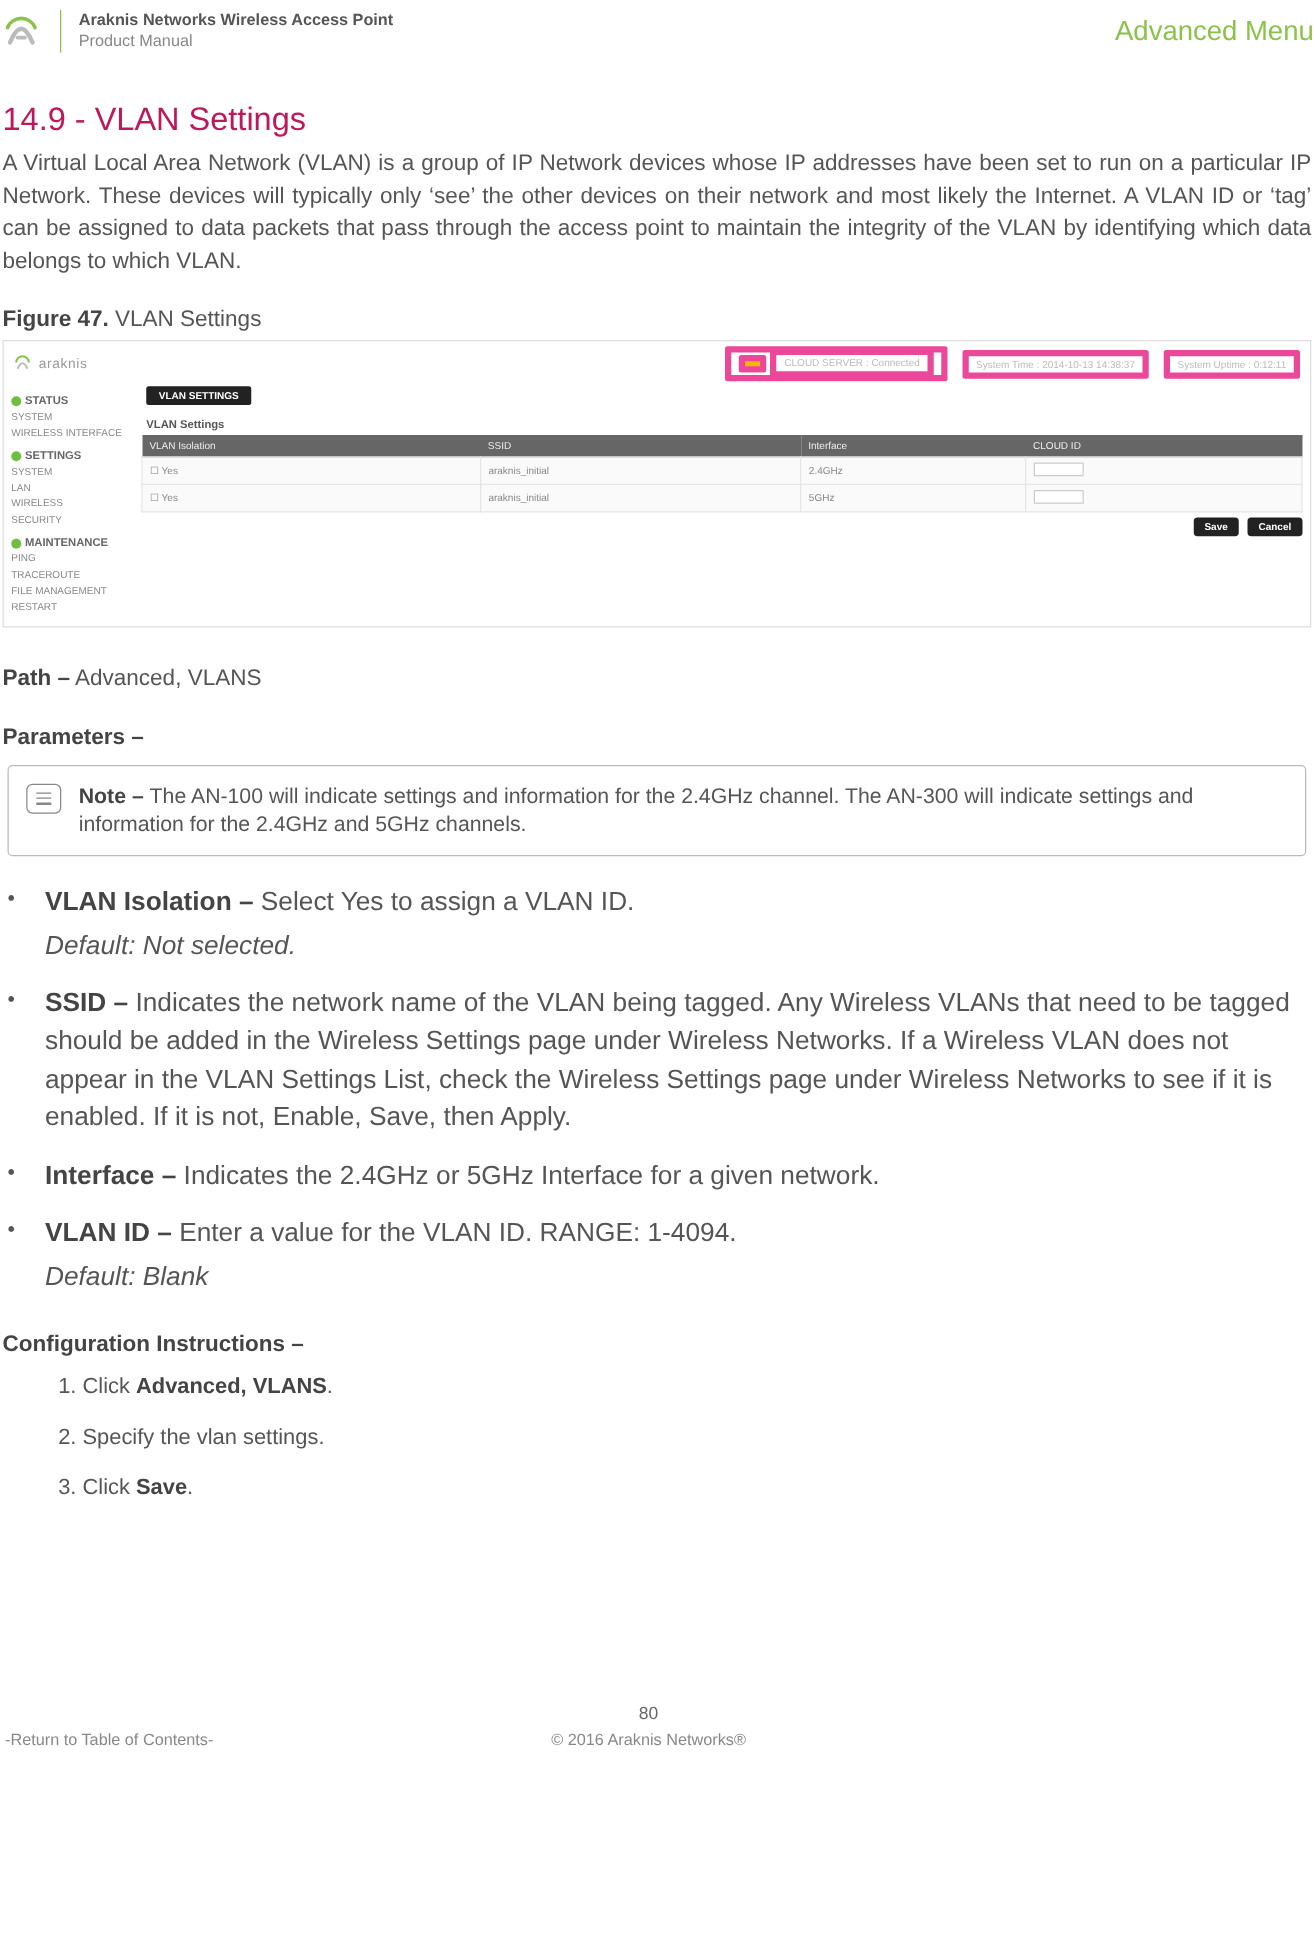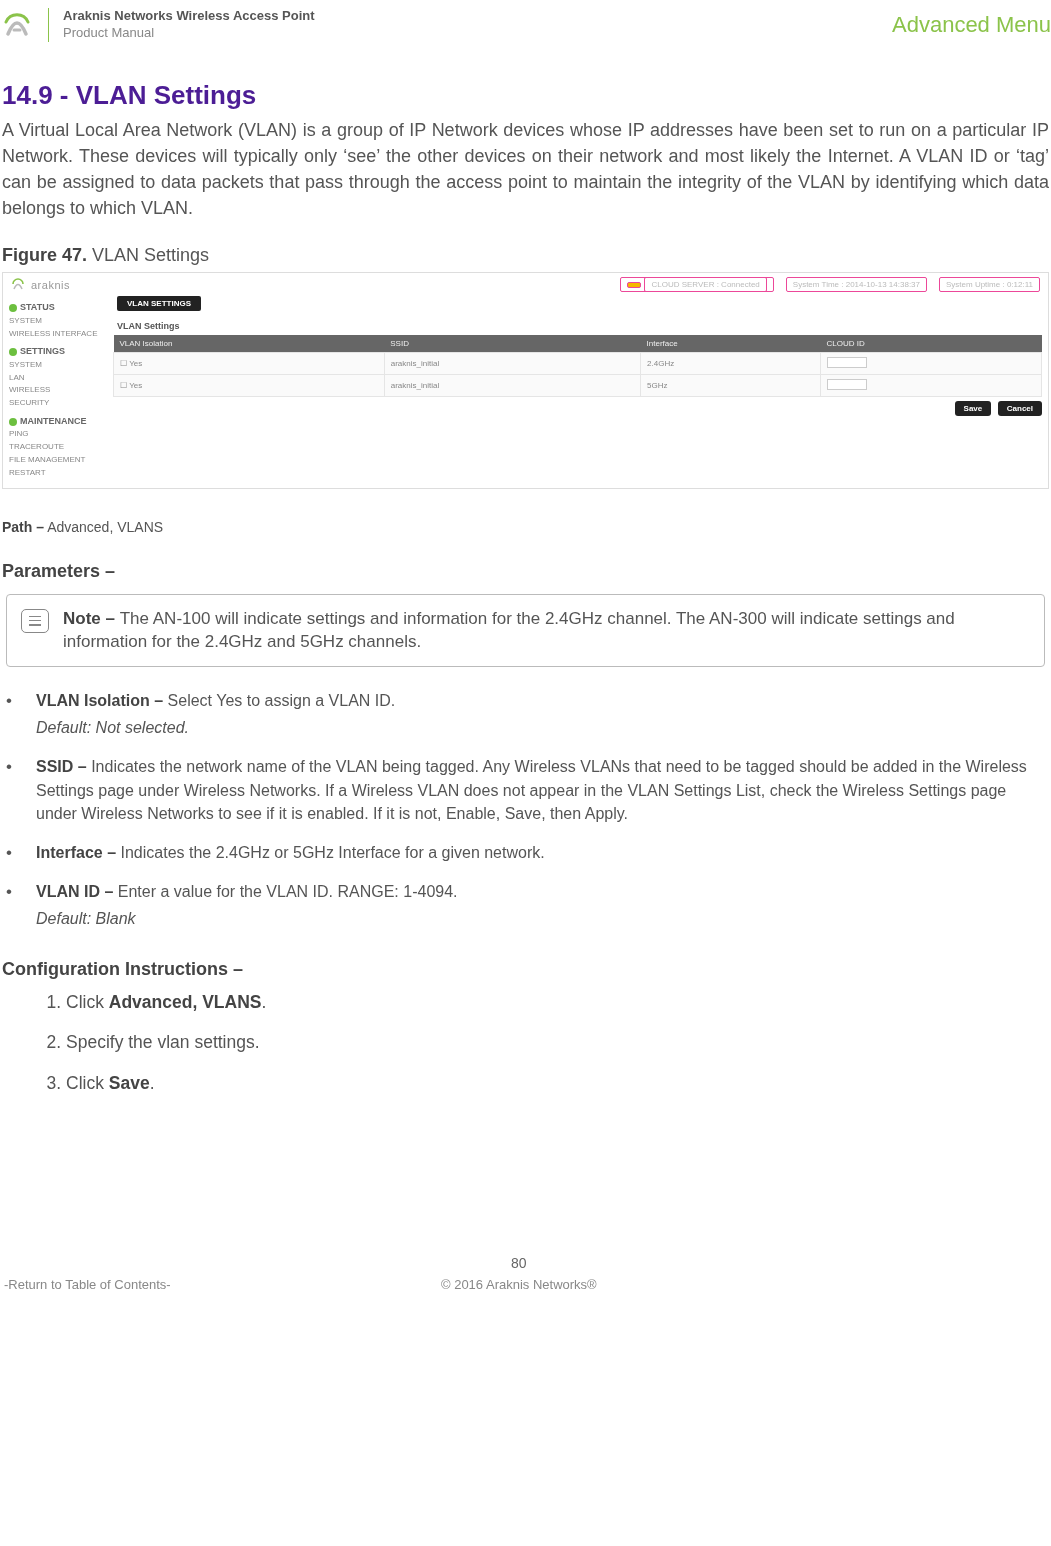--- a/index.html
+++ b/index.html
@@ -47,22 +47,22 @@
   .advanced-menu {
     color: #8bc34a;
     font-size: 22px;
     font-weight: 400;
   }
   .content {
     padding: 0 2px;
   }
   h1.section-title {
     font-size: 26px;
-    font-weight: 700;
-    color: #4c1d95;
+    font-weight: 400;
+    color: #be185d;
     margin-bottom: 6px;
   }
   p.intro {
     font-size: 18px;
     color: #555;
     line-height: 1.45;
     text-align: justify;
     margin-bottom: 24px;
   }
   .figure-label {
@@ -82,21 +82,21 @@
     display: flex;
     justify-content: space-between;
     align-items: center;
     padding: 4px 8px;
     color: #aaa;
     gap: 10px;
   }
   .shot-top-left { display:flex; align-items:center; gap:6px; color:#888;}
   .shot-top-left .araknis-mini { font-size:11px; color:#999; letter-spacing:0.5px;}
   .shot-top-right { display:flex; gap:12px; font-size:8px; color:#bbb; align-items:center;}
-  .shot-top-right span { border:1px solid #ec4899; padding:2px 6px; border-radius:2px;}
+  .shot-top-right span { border:5px solid #ec4899; padding:2px 6px; border-radius:2px;}
   .cloud-dot { width:6px;height:6px;background:#f5b800;display:inline-block;border-radius:50%; margin-right:3px; vertical-align:middle;}
   .shot-body {
     display: flex;
     justify-content: center;
   }
   .shot-side {
     width: 110px;
     padding: 4px 6px;
     font-size: 8px;
     color: #888;
@@ -130,21 +130,21 @@
   .vlan-input {
     width:40px;height:11px;border:1px solid #ccc;background:#fff;display:inline-block;
   }
   .shot-btns {
     text-align:right;margin-top:4px;
   }
   .shot-btns span{
     background:#222;color:#fff;font-size:8px;padding:3px 9px;border-radius:3px;margin-left:4px;display:inline-block;font-weight:bold;
   }
   .path-line {
-    font-size: 14px;
+    font-size: 18px;
     color: #555;
     margin-bottom: 26px;
   }
   .path-line .pb { font-weight:600; color:#444;}
   .params-head {
     font-size: 18px;
     font-weight:600;
     color:#444;
     margin-bottom: 12px;
   }
@@ -170,21 +170,21 @@
   }
   .note-text .nb { font-weight:600;color:#444;}
   ul.params {
     list-style:none;
     padding:0;
     margin:0 0 28px 0;
   }
   ul.params > li {
     position:relative;
     padding-left:34px;
-    font-size:16px;
+    font-size:21px;
     color:#555;
     line-height:1.45;
     margin-bottom:16px;
   }
   ul.params > li::before {
     content:"•";
     position:absolute;
     left:4px;
     top:0;
     color:#555;

